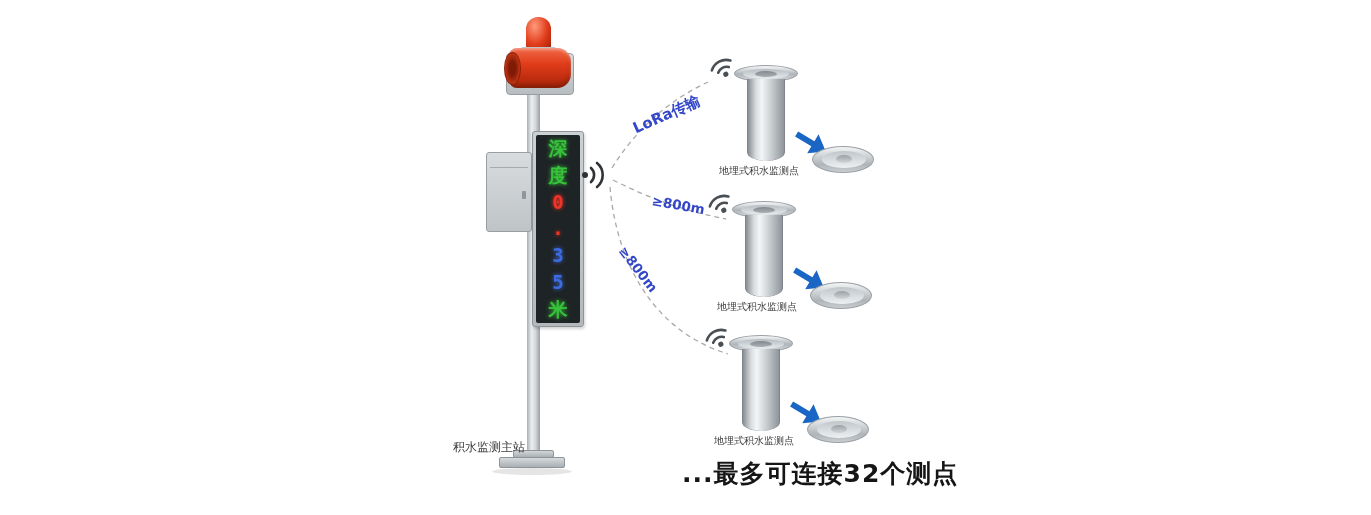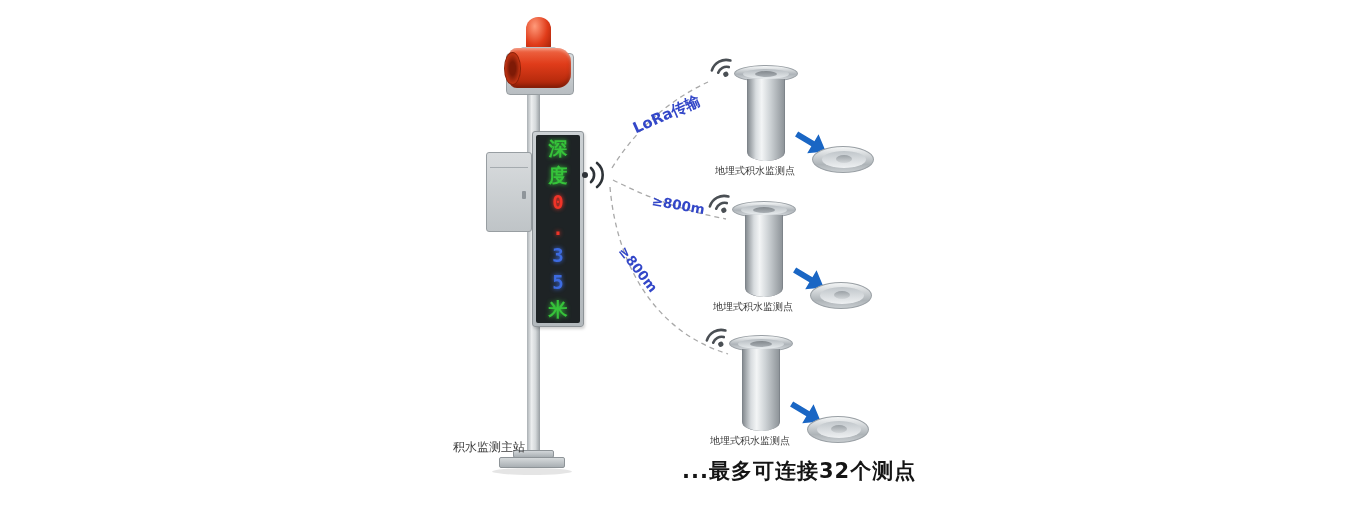--- a/index.html
+++ b/index.html
@@ -114,42 +114,42 @@
     position:absolute; left:20px; top:5px; width:22px; height:6px;
     border-radius:50%; background:linear-gradient(180deg,#82888d,#aab0b5);
   }
   .cyl-body{
     position:absolute; left:47px; top:27px; width:38px; height:82px;
     background:linear-gradient(90deg,#888e93,#d8dcdf 22%,#f3f5f6 38%,#cdd2d5 62%,#8f959a);
     border-left:1px solid #7e848a; border-right:1px solid #7e848a; box-sizing:border-box;
     border-radius:0 0 19px 19px / 0 0 9px 9px;
   }
   .sensor-label{
-    position:absolute; left:15px; top:112px; width:110px;
-    font-size:10px; color:#3b3b3b; white-space:nowrap;
+    position:absolute; left:4px; top:112px; width:110px;
+    font-size:10px; color:#3b3b3b; text-align:center; white-space:nowrap;
   }
   .arrow-icon{position:absolute; left:92px; top:76px; color:var(--arrow,#1a66c4); transform:rotate(31deg);}
   .disc{
     position:absolute; left:112px; top:94px; width:62px; height:27px;
     border-radius:50%; border:1px solid #9aa0a5; box-sizing:border-box;
     background:linear-gradient(180deg,#f3f5f6,#aeb4b8 70%,#c9ced1);
   }
   .disc-mid{
     position:absolute; left:9px; top:4px; width:44px; height:17px;
     border-radius:50%; background:linear-gradient(180deg,#c0c6ca,#eef0f2);
   }
   .disc-cap{
     position:absolute; left:23px; top:8px; width:16px; height:8px;
     border-radius:50%; background:linear-gradient(180deg,#9aa0a5,#d2d6d9);
   }
 
   
   .footer-note{
     left:682px; top:457px; z-index:2;
-    font-size:21px; font-weight:600; color:#151515; letter-spacing:1px; white-space:nowrap;
+    font-size:25px; font-weight:600; color:#151515; letter-spacing:1px; white-space:nowrap;
   }
 </style>
 </head>
 <body>
 
 <div class="canvas">
 
   <svg class="links-overlay" viewBox="0 0 1371 515">
     <path class="link-curve" d="M612,168 Q648,110 708,82"></path>
     <path class="link-curve" d="M613,180 Q668,208 726,219"></path>

